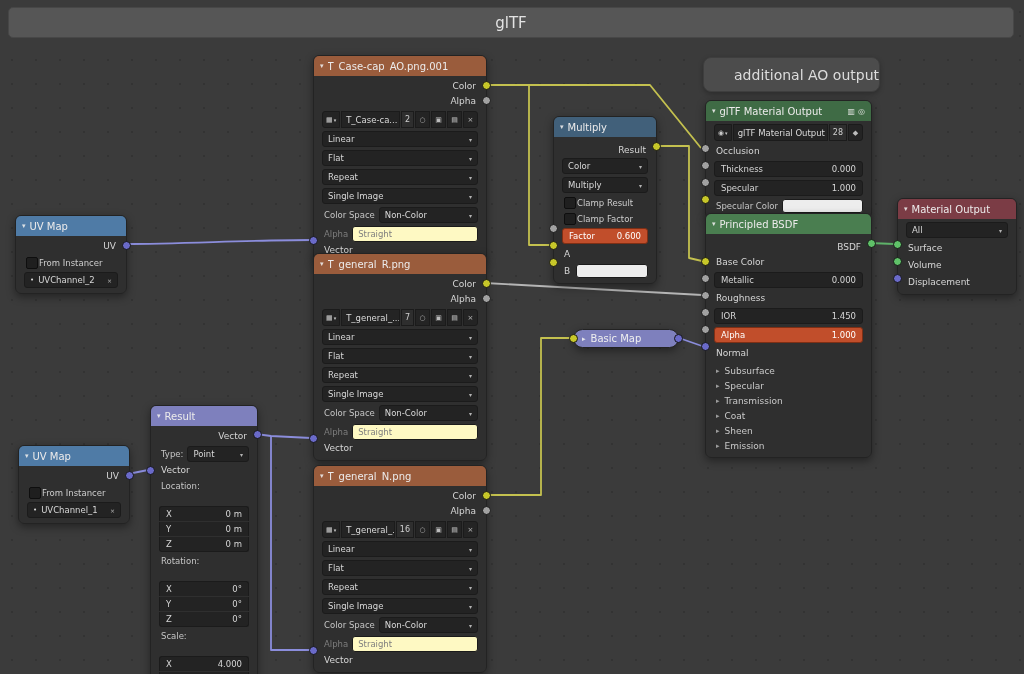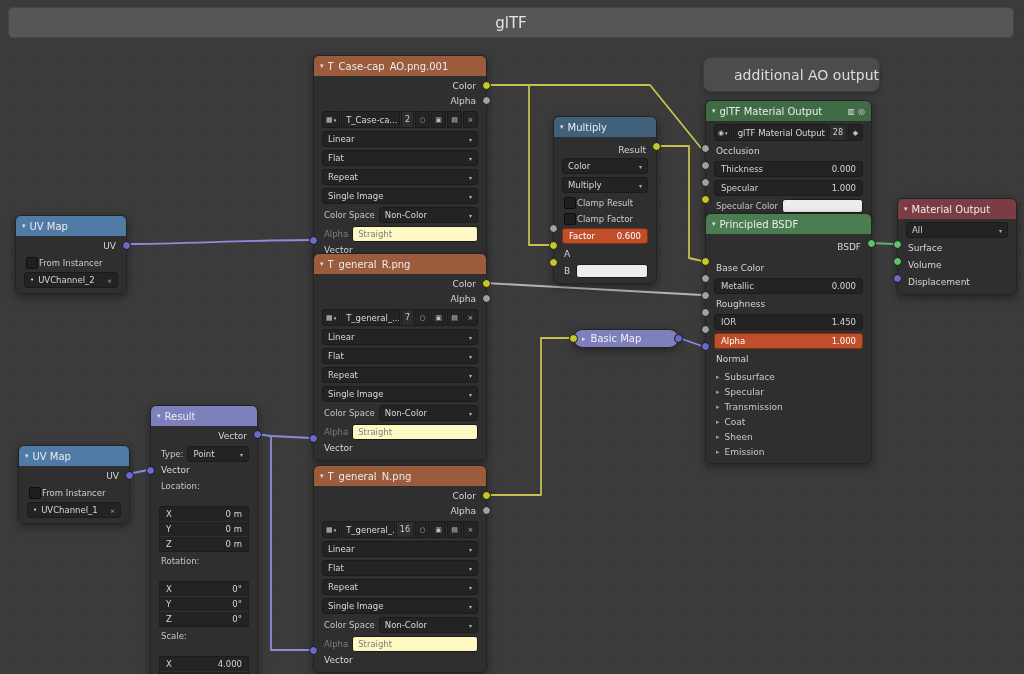--- a/index.html
+++ b/index.html
@@ -414,21 +414,21 @@
   </div>
 
   <div class="node n-shader" style="left:705px;top:213px;width:165px;">
     <div class="nhead">
       <span class="chev">▾</span>
       <span class="ntitle">Principled BSDF</span>
     </div>
     <div class="row out h16">
         <span>BSDF</span>
       </div>
-    <div class="row" style="height:14px;margin-top:9px;">
+    <div class="row" style="height:14px;margin-top:3px;">
         <span>Base Color</span>
       </div>
     <div class="field">
       <span>Metallic</span>
       <span>0.000</span>
     </div>
     <div class="row" style="height:14px;margin-top:3px;">
         <span>Roughness</span>
       </div>
     <div class="field">

